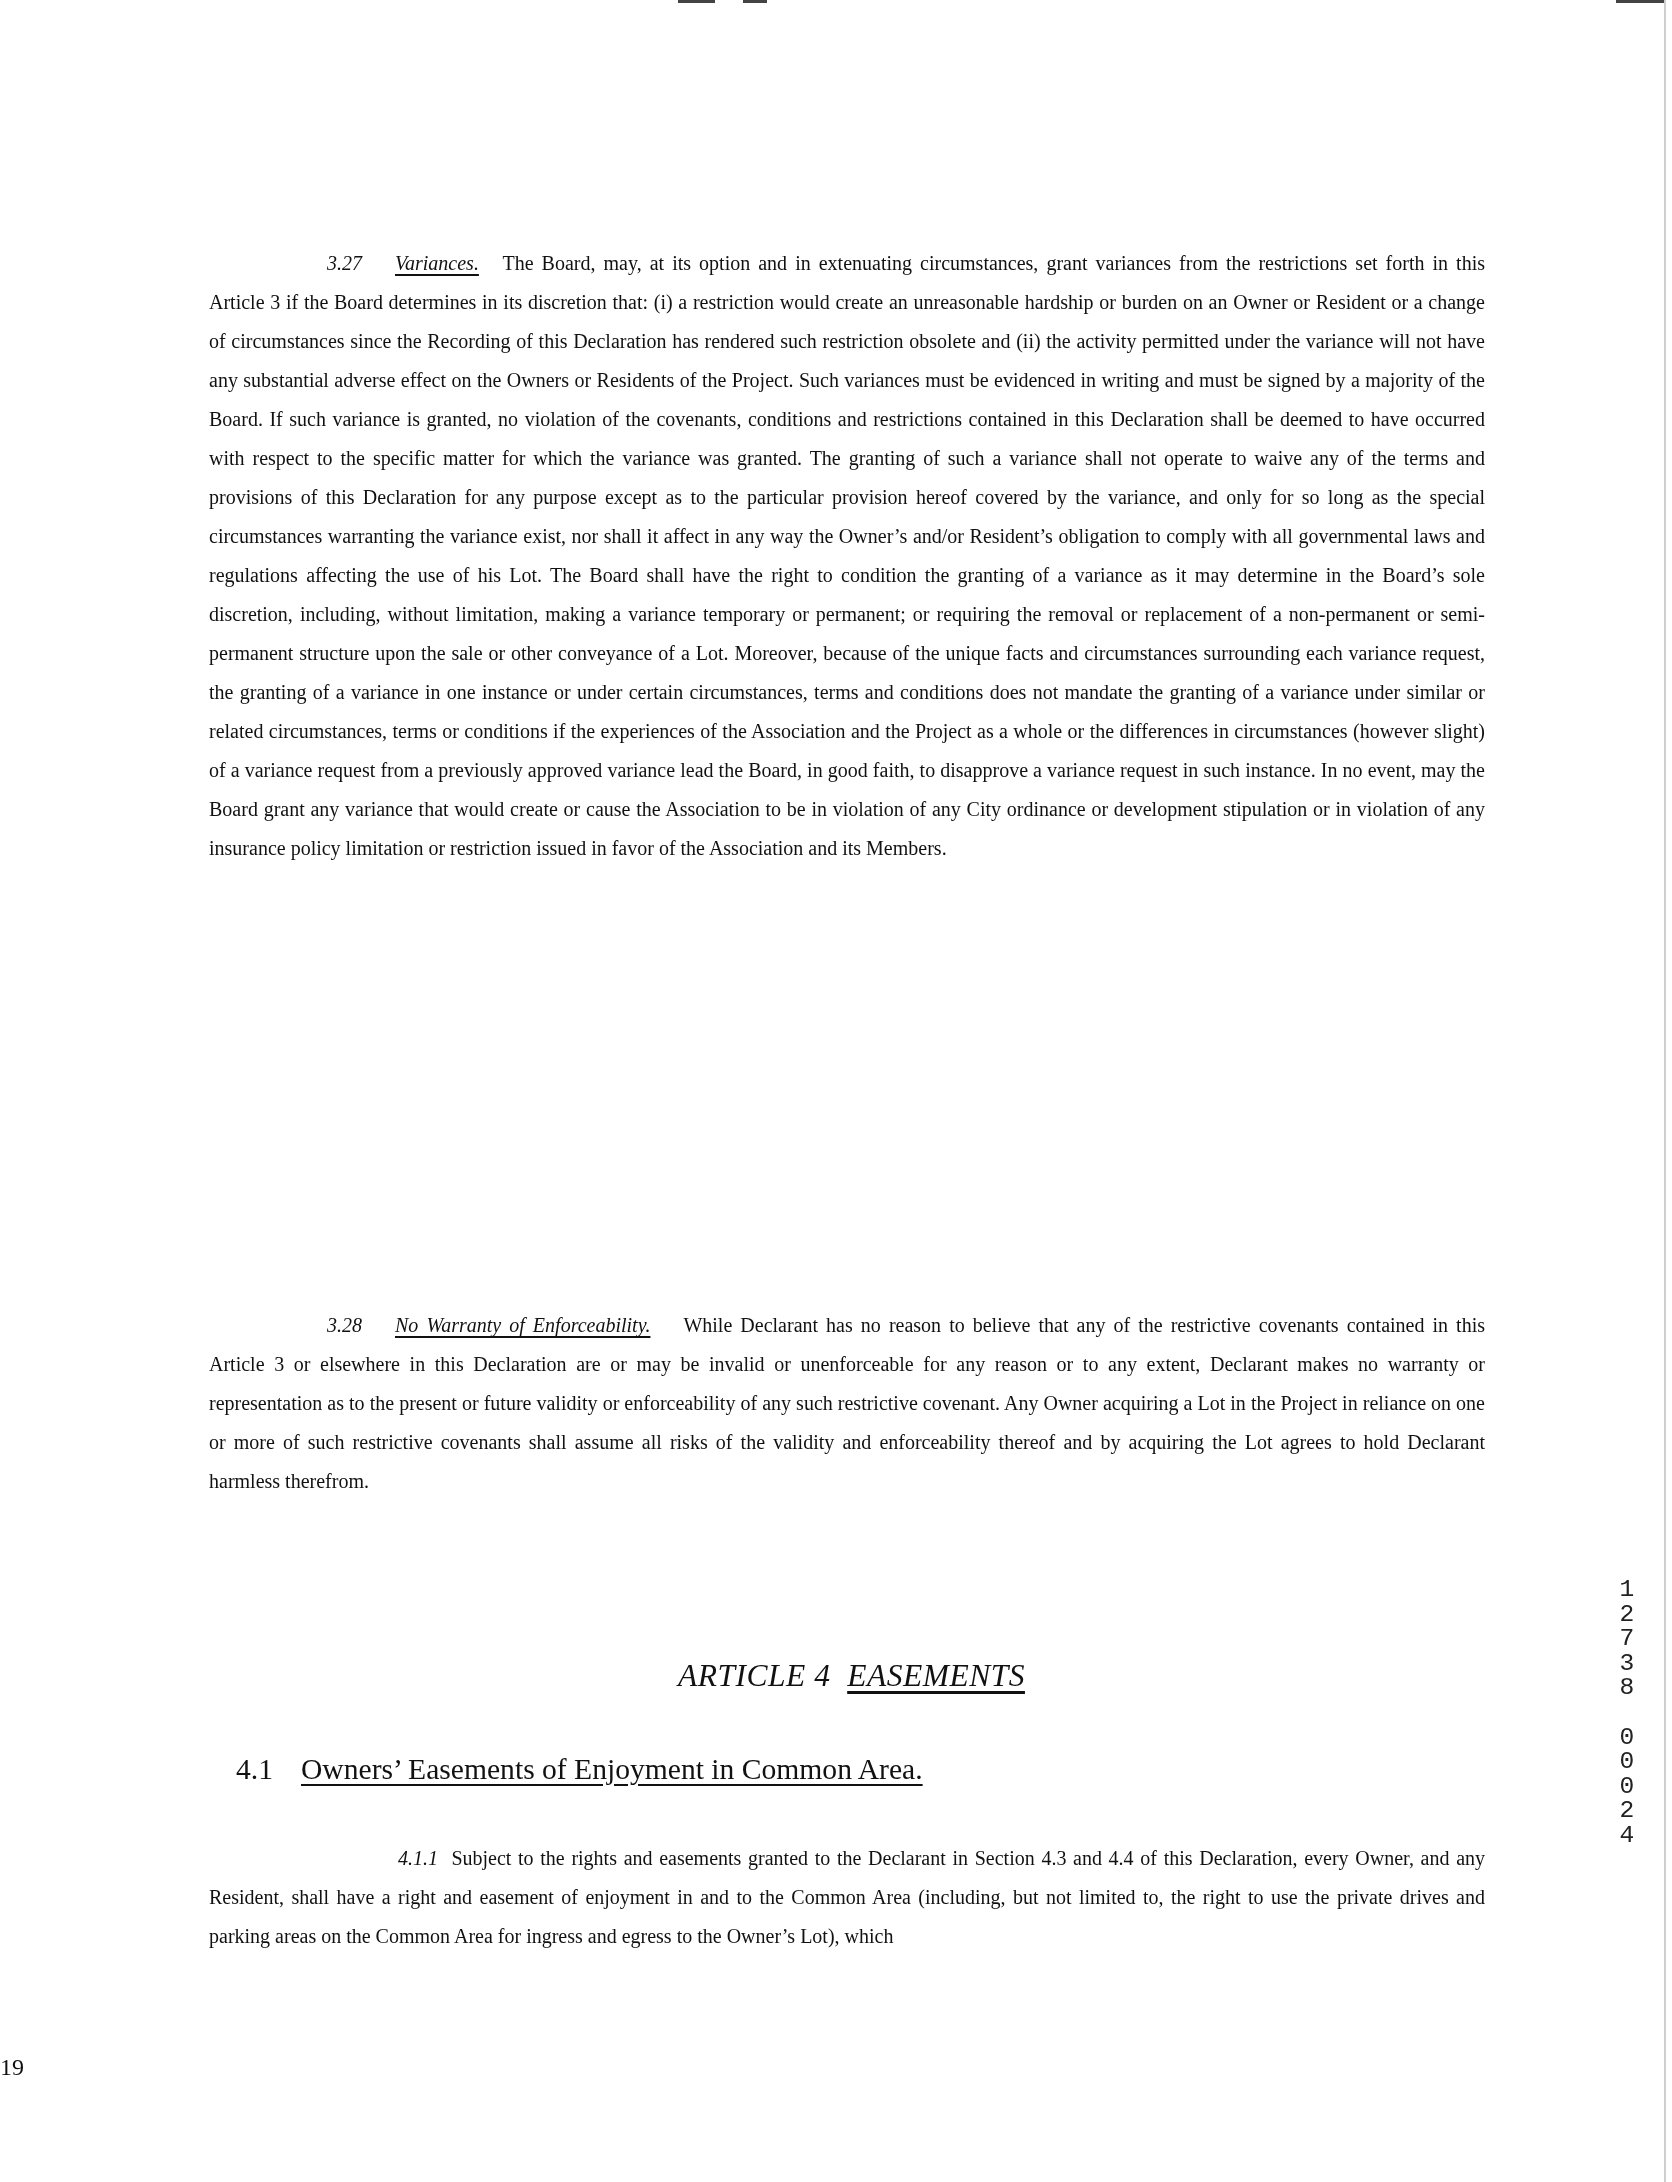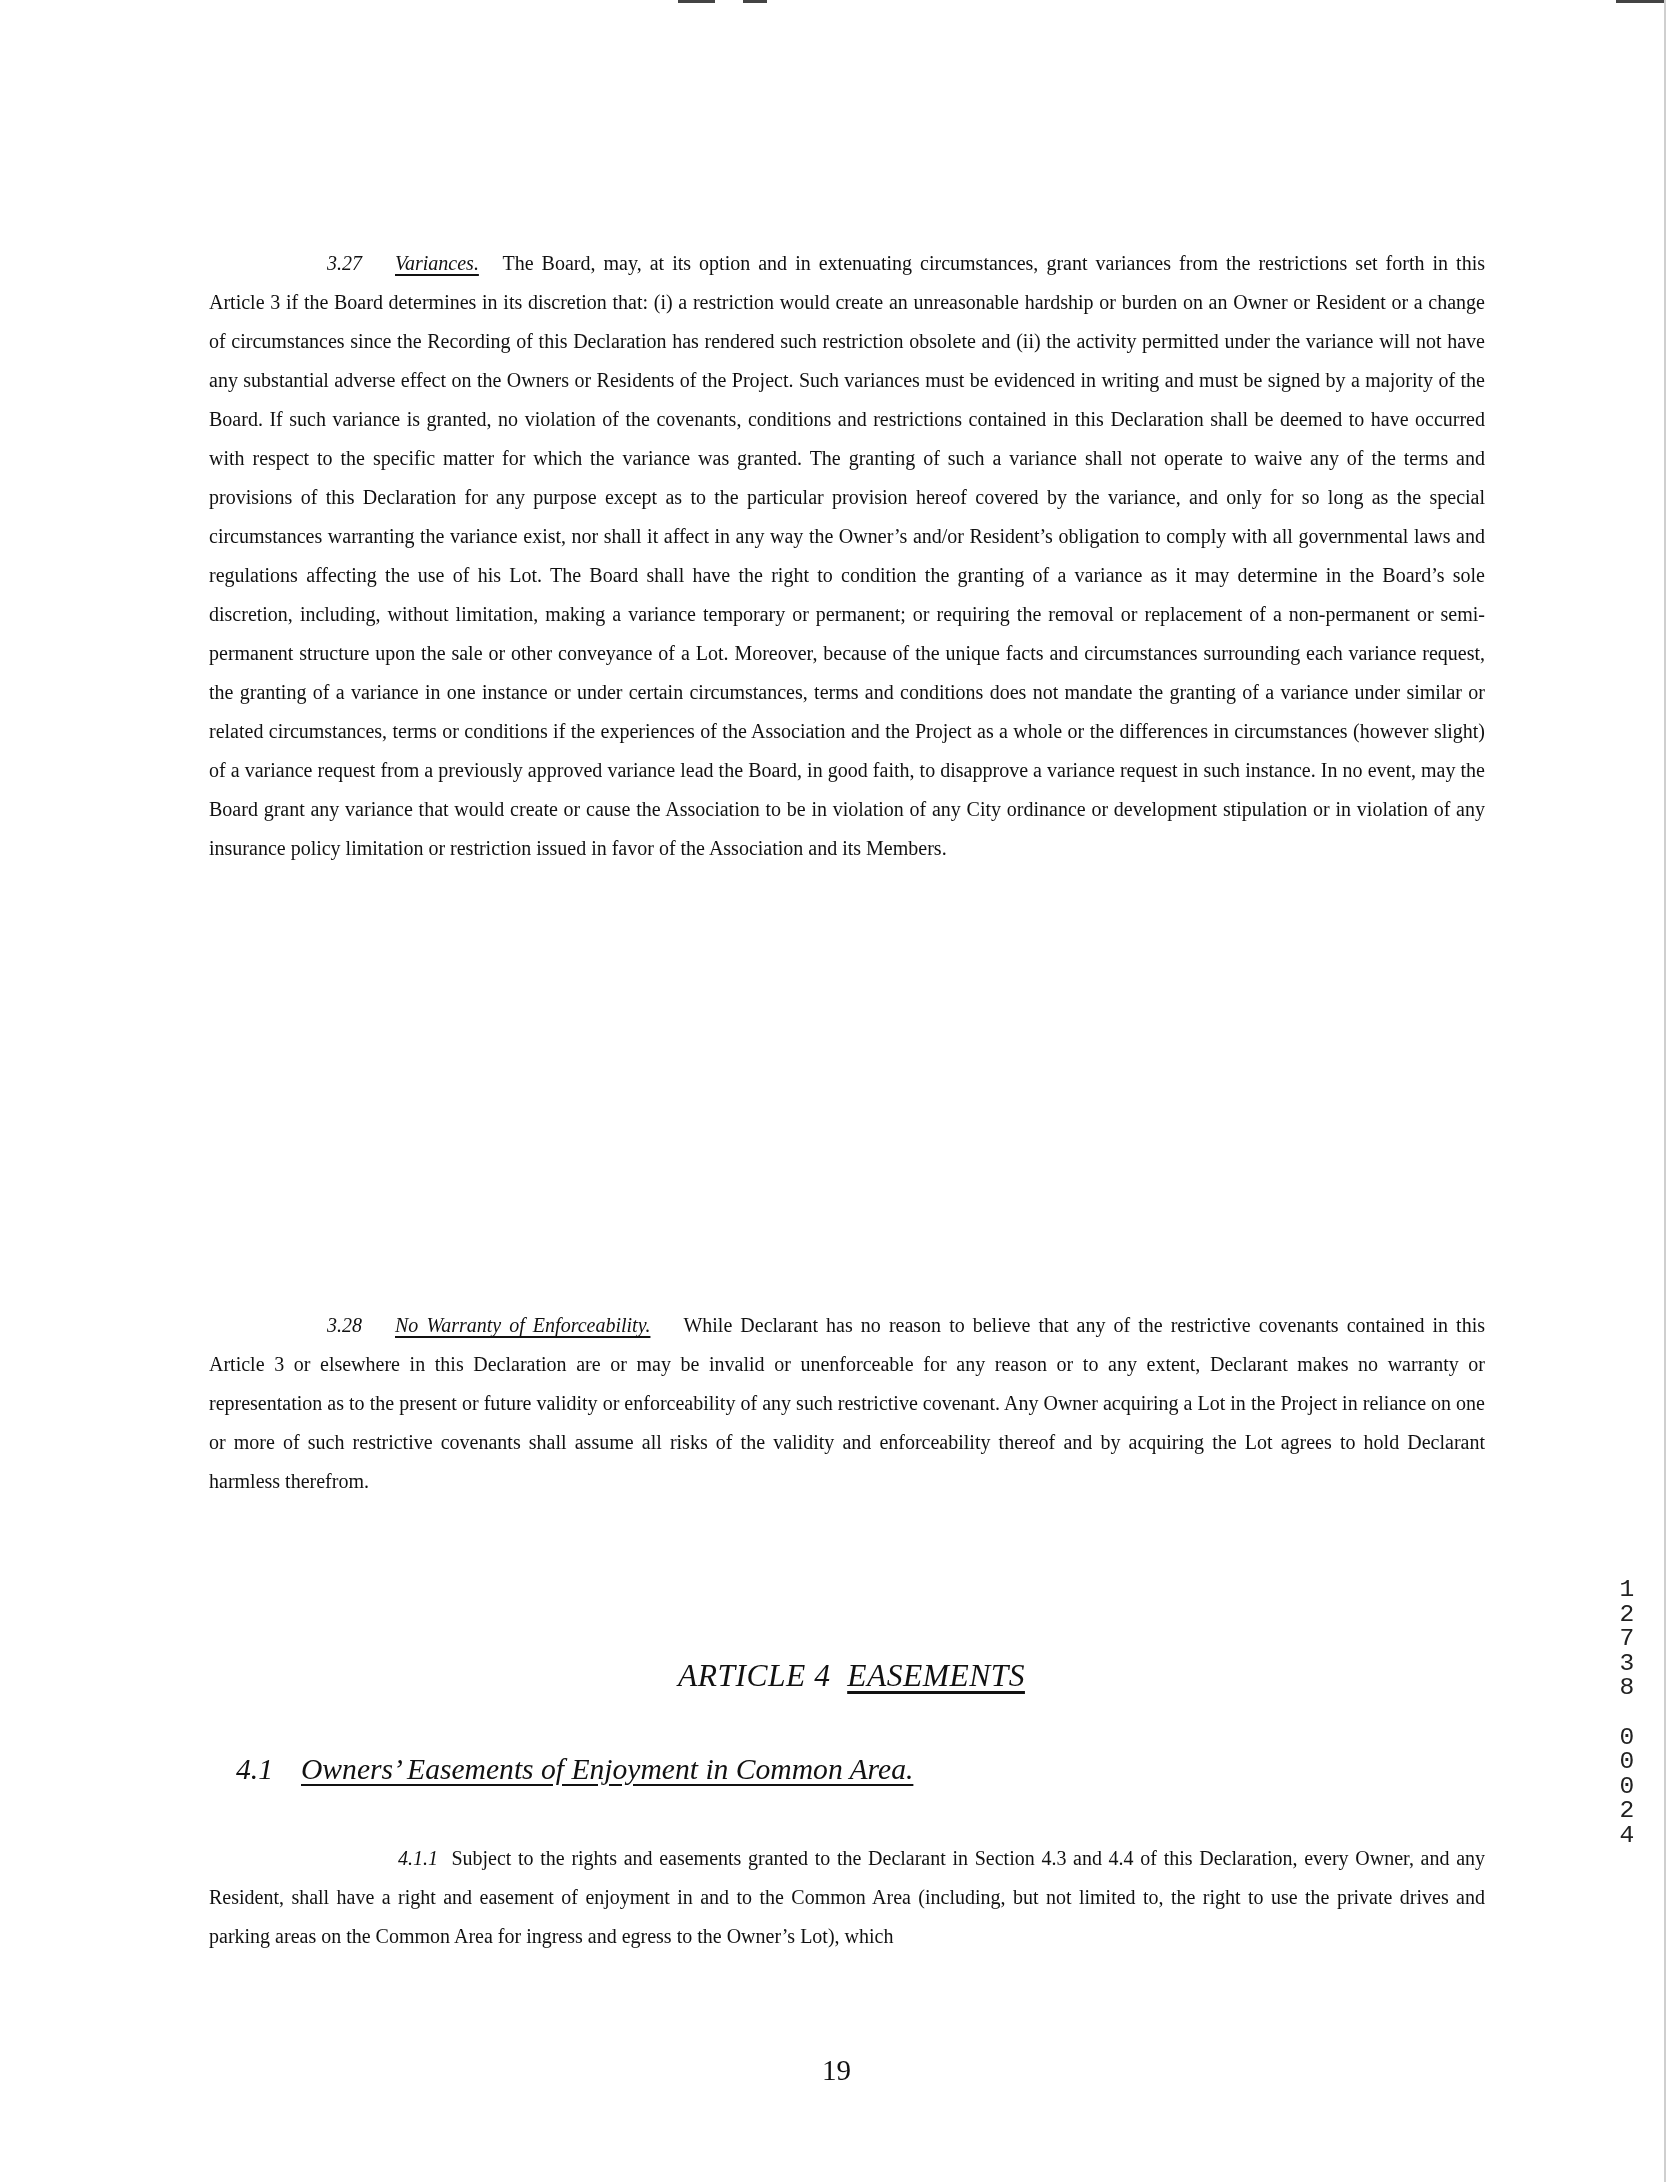--- a/index.html
+++ b/index.html
@@ -70,37 +70,36 @@
   }
   .article-heading .u {
     text-decoration: underline;
     text-underline-offset: 4.9px;
   }
   .sub-heading {
     position: absolute;
     left: 236px;
     top: 1753px;
     font-size: 29.6px;
-    font-style: italic;
   }
   .sub-heading .num {
     display: inline-block;
     width: 65px;
   }
   .sub-heading .title {
     text-decoration: underline;
     text-underline-offset: 4.9px;
   }
   .page-number {
     position: absolute;
     left: 0;
     width: 1673px;
     top: 2054px;
-    text-align: center;
-    font-size: 29px;
+    text-align: left;
+    font-size: 24px;
   }
   .recording-no {
     position: absolute;
     left: 1612px;
     top: 1578px;
     width: 29.6px;
     font-family: "Liberation Mono", "DejaVu Sans Mono", monospace;
     font-size: 24.6px;
     line-height: 24.6px;
     text-align: center;

